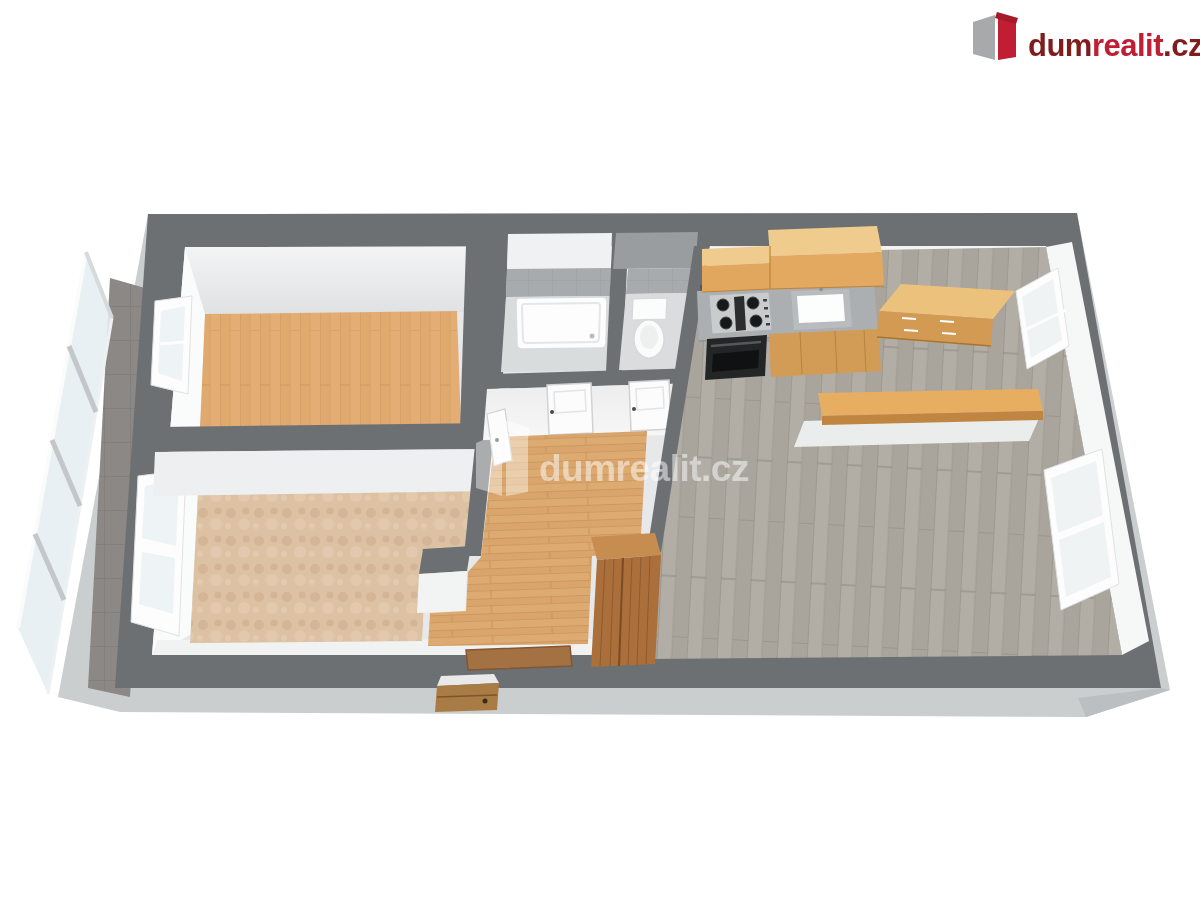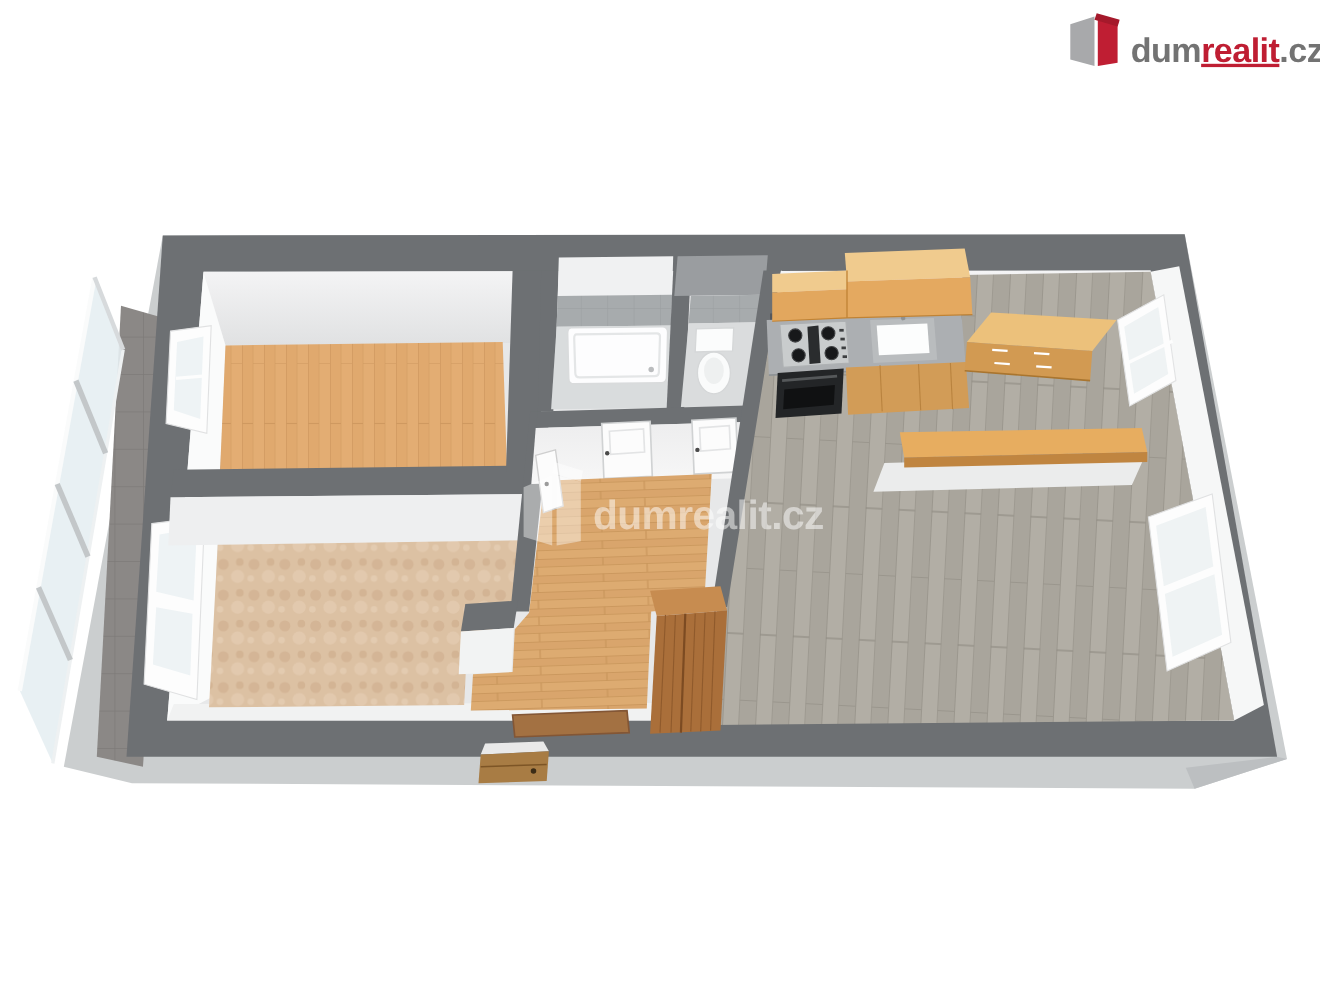--- a/index.html
+++ b/index.html
@@ -3,22 +3,22 @@
 <meta charset="utf-8">
 <style>
   html,body{margin:0;padding:0;background:#ffffff;}
   .canvas{position:relative;width:1200px;height:900px;background:#ffffff;overflow:hidden;
           font-family:"Liberation Sans", sans-serif;}
   .plan-svg{position:absolute;left:0;top:0;}
   
   .logo{position:absolute;left:972px;top:10px;display:flex;align-items:center;gap:10px;}
   .logo-text{font-size:31px;font-weight:bold;letter-spacing:-0.5px;line-height:1;
              padding-top:14px;}
-  .logo-dum,.logo-cz{color:#737373;margin-top:18px;}
-  .logo-realit{color:#bf1e33;text-decoration:underline;}
+  .logo-dum,.logo-cz{color:#7f1d1d;margin-top:18px;}
+  .logo-realit{color:#bf1e33;}
   
   .watermark{position:absolute;left:474px;top:420px;display:flex;align-items:center;gap:9px;
              pointer-events:none;}
   .wm-text{font-size:37px;font-weight:bold;letter-spacing:-0.5px;color:rgba(255,255,255,0.5);
            padding-top:18px;}
 </style>
 </head>
 <body>
 
 <div class="canvas">

